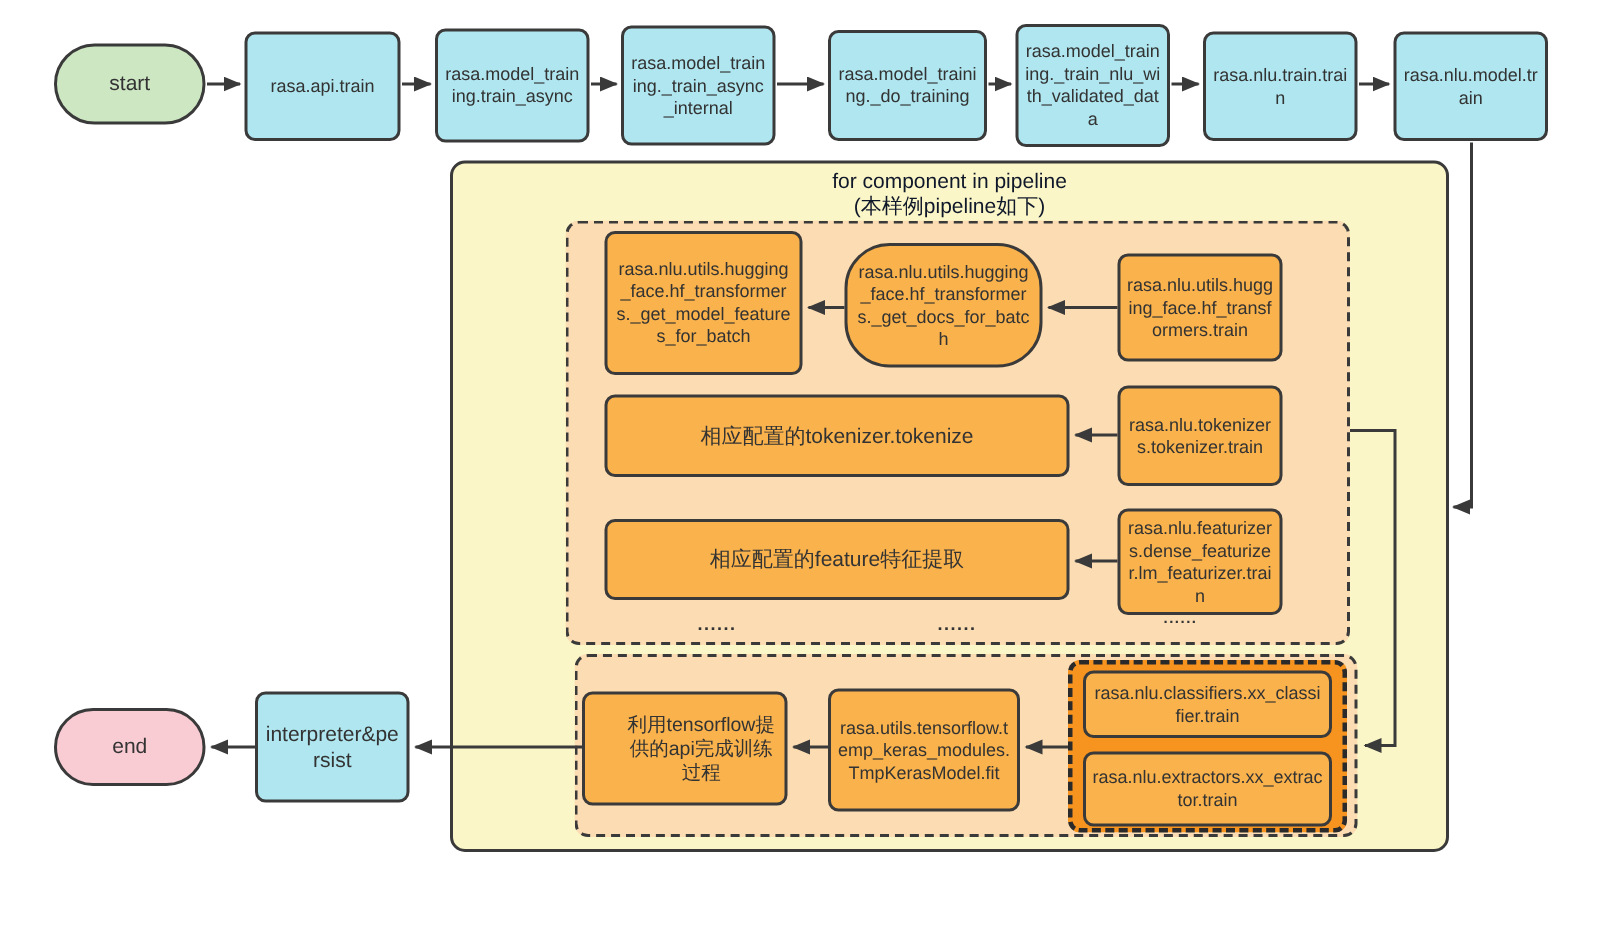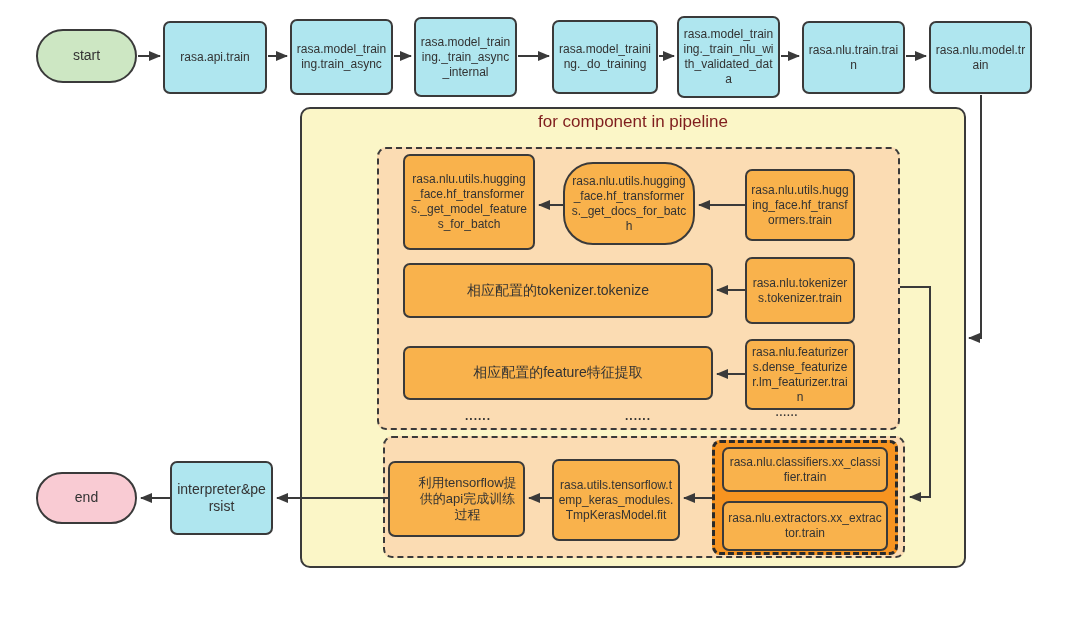--- a/index.html
+++ b/index.html
@@ -11,33 +11,34 @@
   .cyan{background:#afe6ef;}
   .orange{background:#f9b24c;}
   .pill{border-radius:28px;font-size:14px;text-align:center;}
   .green{background:#cde7c3;}
   .pink{background:#f9cbd3;}
   .code{word-break:break-all;}
   .cn{font-size:14px;}
   .container{position:absolute;box-sizing:border-box;border:2px solid #3a3a3a;border-radius:10px;background:#fbf6c7;}
   .dashedbox{position:absolute;box-sizing:border-box;border:2px dashed #3a3a3a;border-radius:9px;background:#fbdcb3;}
   .group{position:absolute;box-sizing:border-box;border:3px dashed #2a2a2a;border-radius:8px;background:#f79420;}
-  .hdr{text-align:center;font-size:17px;line-height:1.22;padding-top:3px;color:#7f1d1d;}
+  .hdr{text-align:center;font-size:14px;line-height:1.22;padding-top:3px;color:#0f172a;}
   .ell{position:absolute;width:44px;text-align:center;font-size:12px;font-weight:bold;letter-spacing:1px;color:#333;}
   .ell.small{font-size:10px;}
   svg.edges{position:absolute;left:0;top:0;pointer-events:none;}
 </style>
 </head>
 <body>
 
 <div class="canvas">
 
   <div class="container" style="left:300px;top:107px;width:666px;height:461px;">
     <div class="hdr">
       <div>for component in pipeline</div>
+      <div>(本样例pipeline如下)</div>
     </div>
   </div>
 
   <div class="dashedbox" style="left:377px;top:147px;width:523px;height:283px;"></div>
 
   <div class="dashedbox" style="left:383px;top:436px;width:522px;height:122px;"></div>
 
   <div class="group" style="left:712px;top:440px;width:186px;height:115px;"></div>
 
   <div class="node pill green" style="left:36px;top:29px;width:101px;height:54px;">start</div>

